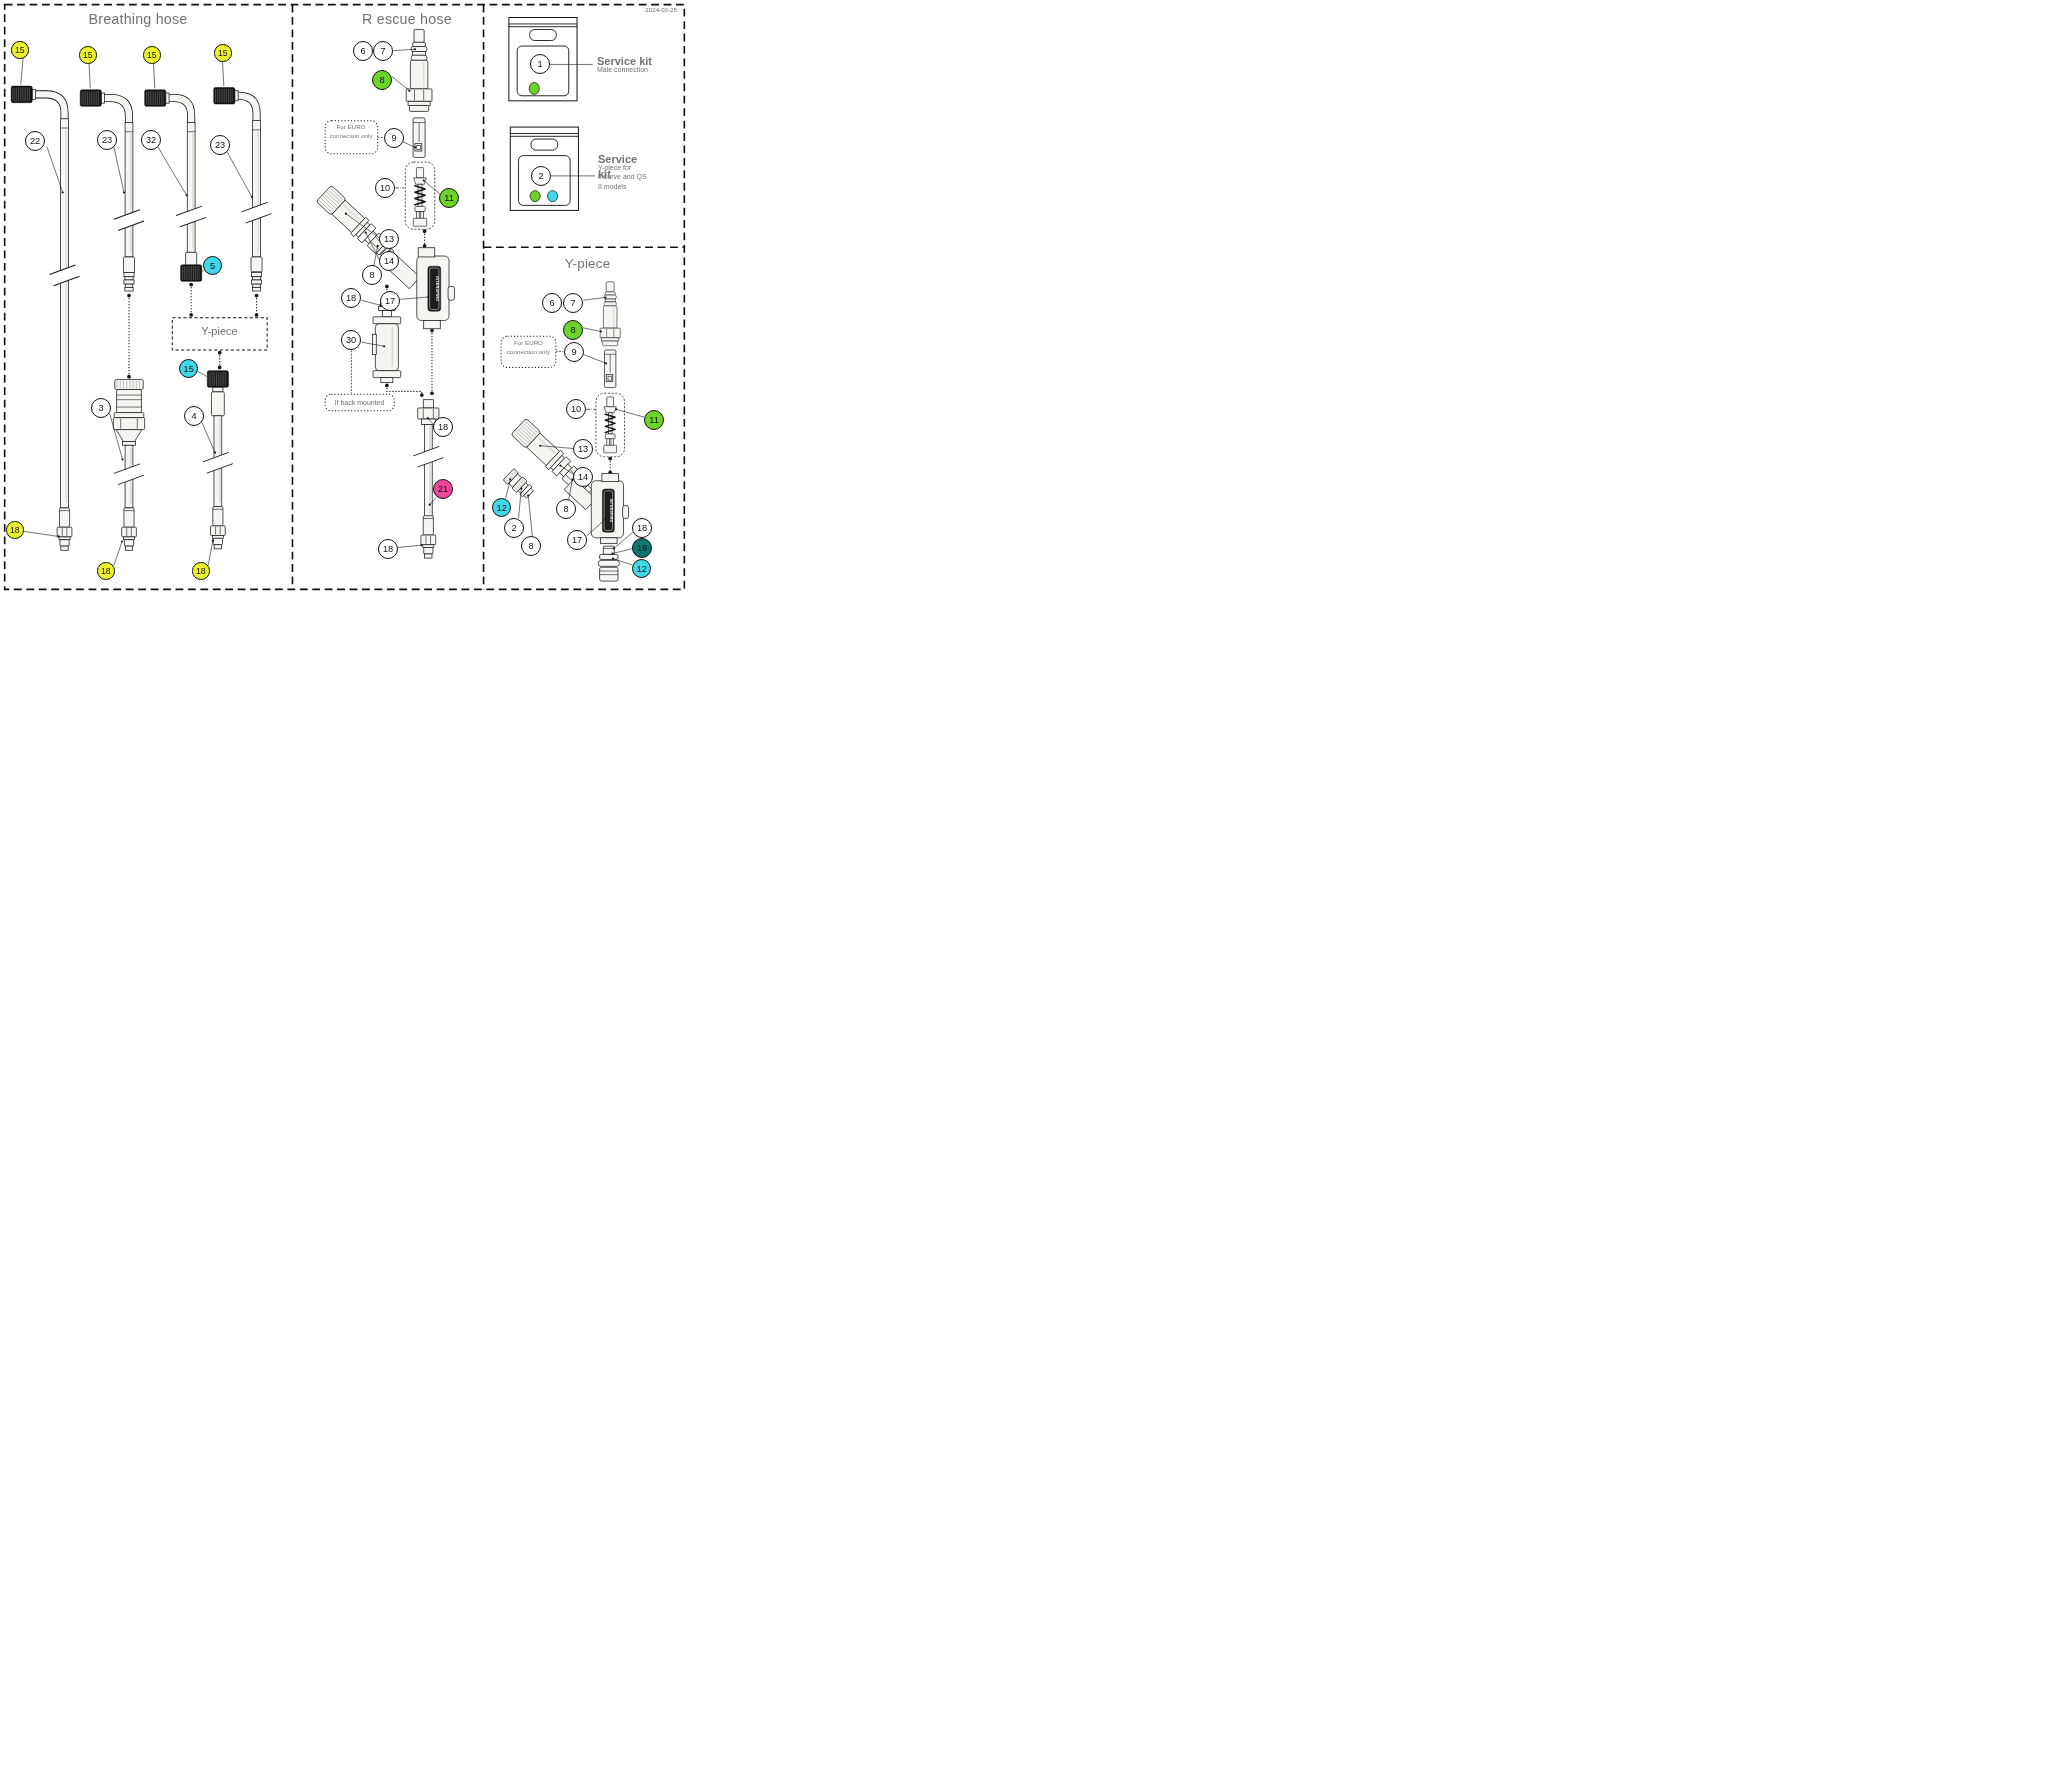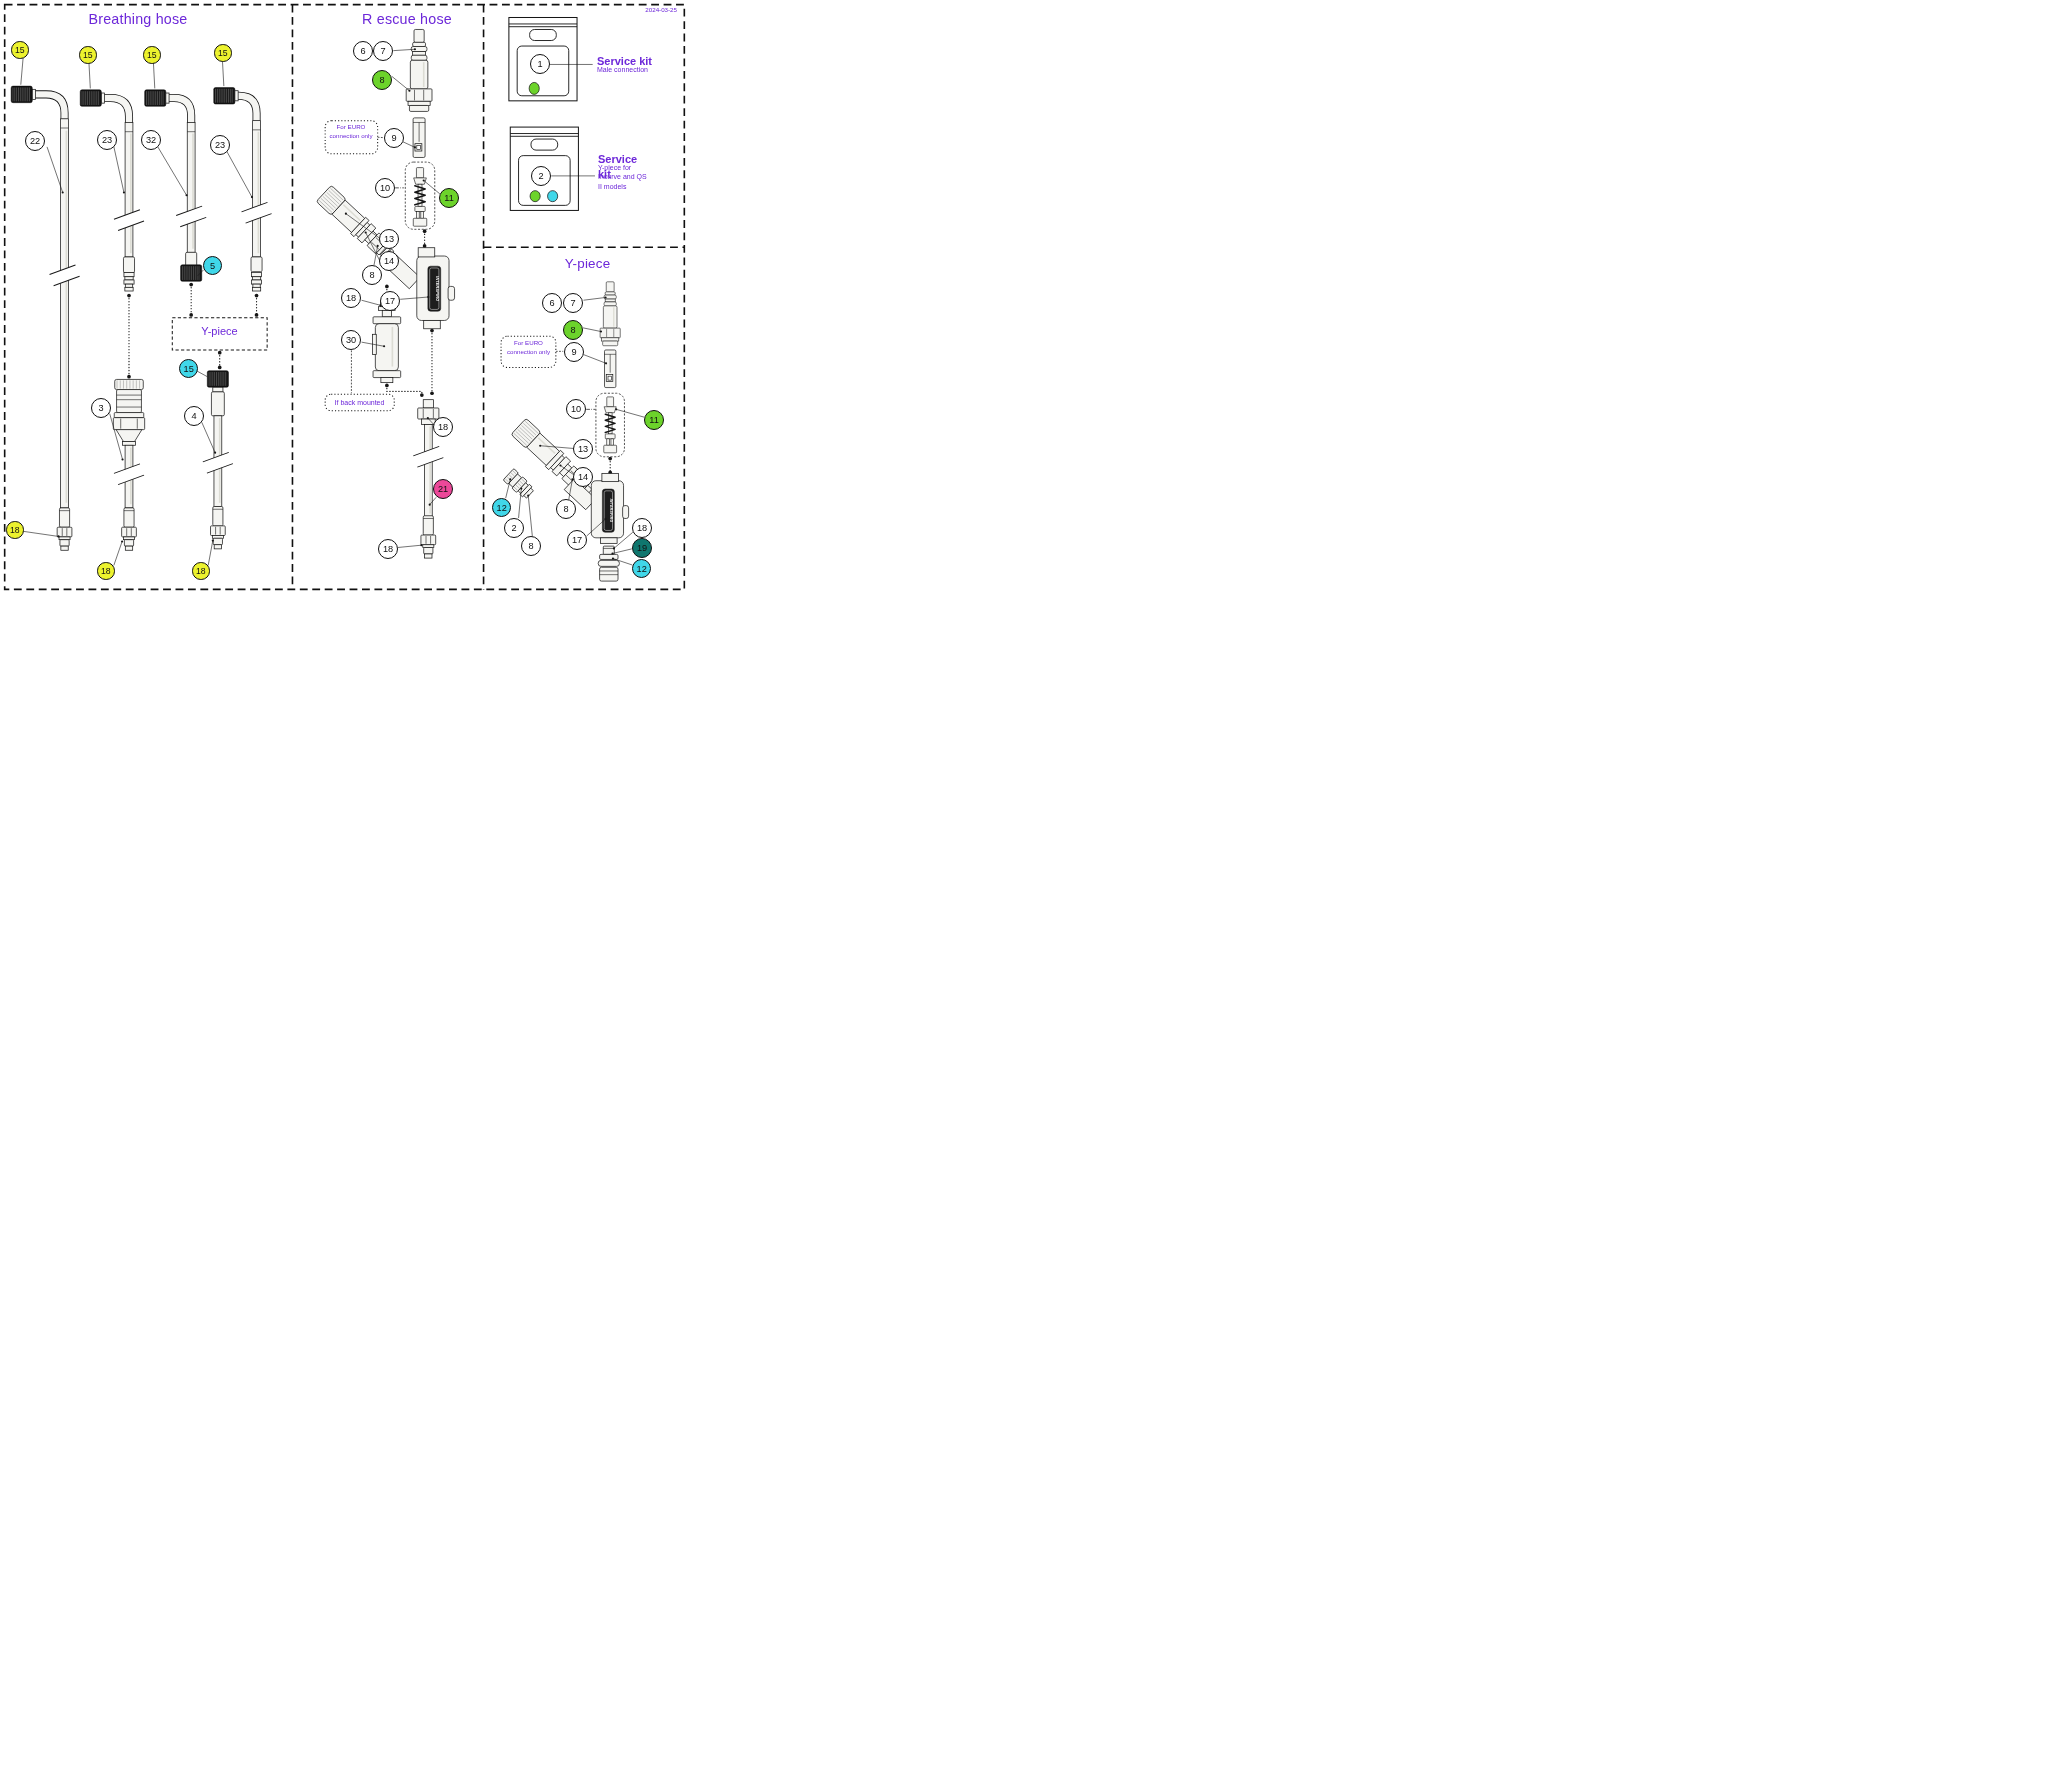--- a/index.html
+++ b/index.html
@@ -1,19 +1,19 @@
 <!DOCTYPE html>
 <html style="font-size:7.4px"><head>
 <meta charset="utf-8">
 <style>
   html,body{margin:0;padding:0;background:#fff;}
   .page{position:relative;width:689px;height:594px;background:#fff;
         font-family:"Liberation Sans",sans-serif;color:#111;overflow:hidden;}
   svg{position:absolute;left:0;top:0;z-index:1;}
-  .txt{position:absolute;z-index:2;color:#6d28d9;}
+  .txt{position:absolute;z-index:2;color:#737373;}
   .title{font-size:14.3px;text-align:center;letter-spacing:0.2px;}
   .note{font-size:6.2px;text-align:center;line-height:1.45;}
   .note-big{font-size:7px;text-align:center;line-height:1.3;}
   .ybox-label{font-size:11px;text-align:center;}
   .kit-title{font-size:11px;font-weight:bold;line-height:1.35;}
   .kit-sub{font-size:7px;line-height:1.35;}
   .date{font-size:6.2px;text-align:right;}
   .co{position:absolute;box-sizing:border-box;border:1px solid #101010;border-radius:50%;
       display:flex;align-items:center;justify-content:center;z-index:3;
       font-family:"Liberation Sans",sans-serif;color:#111;background:#fff;}

